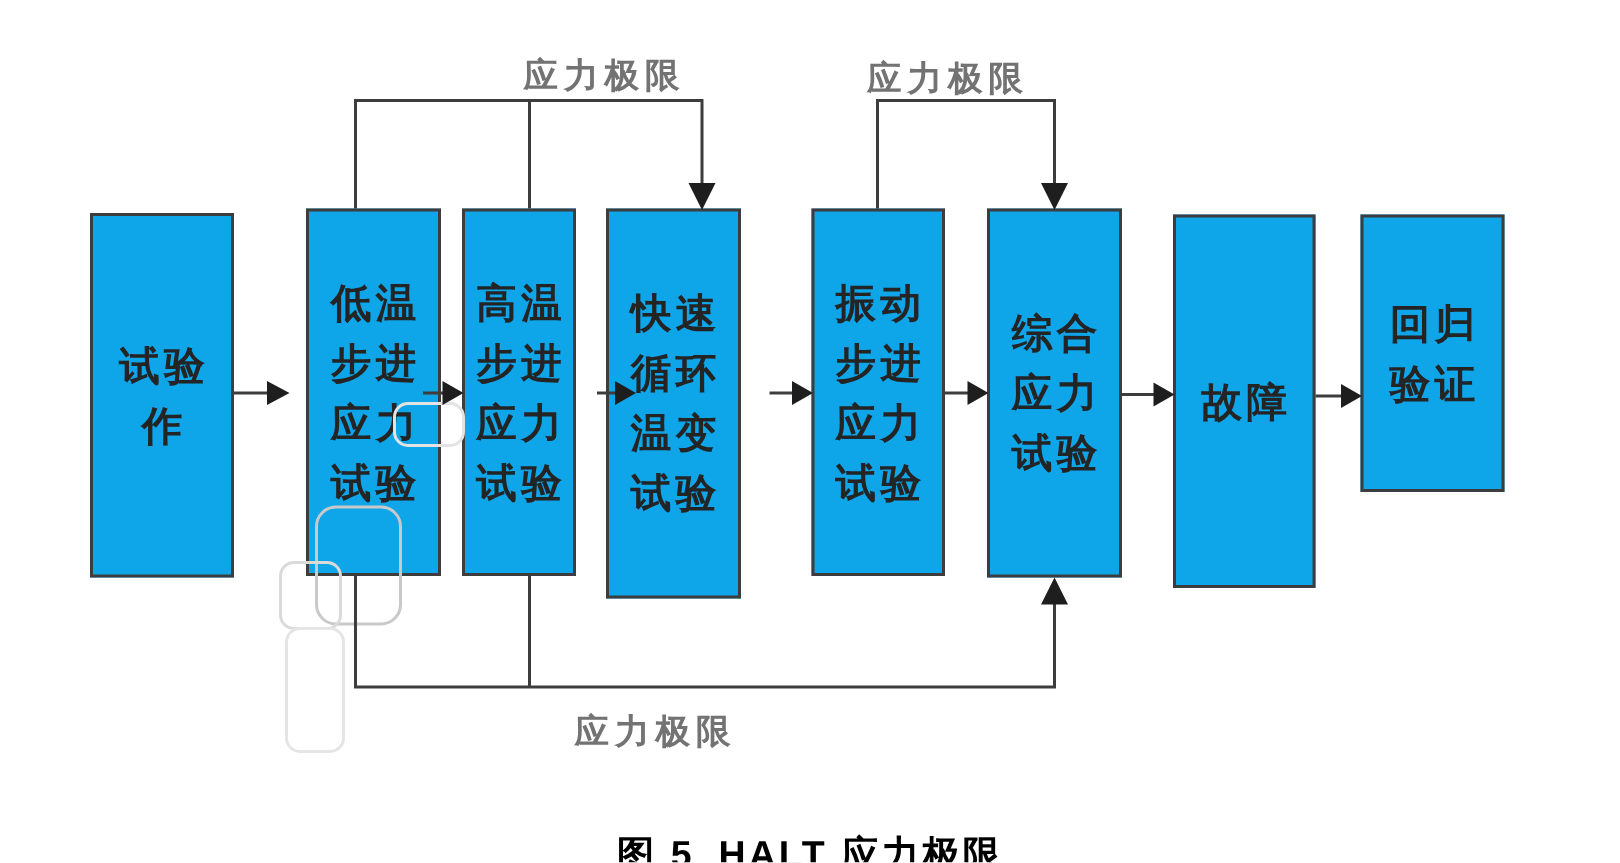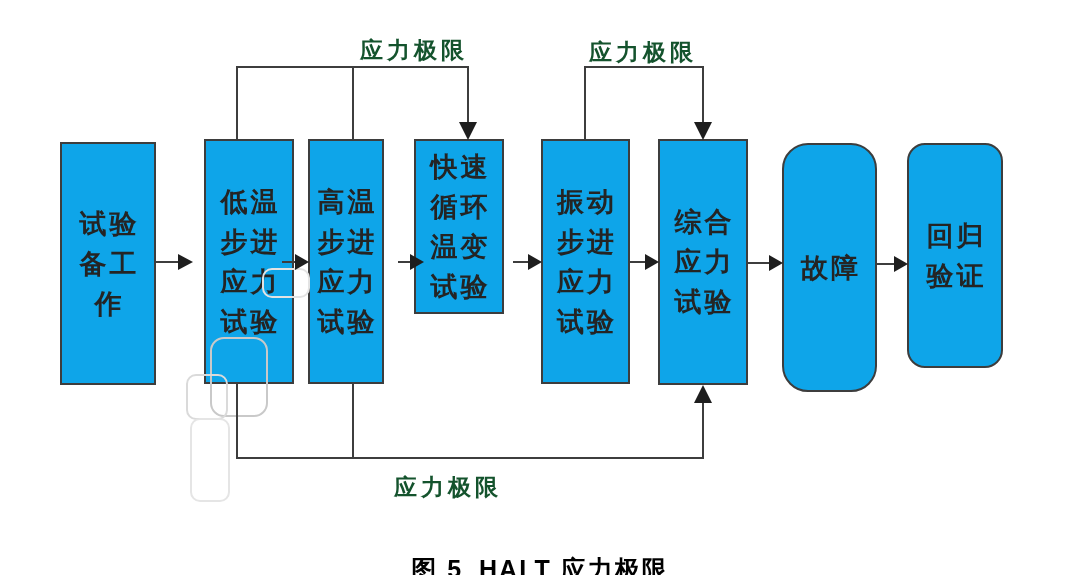--- a/index.html
+++ b/index.html
@@ -10,28 +10,28 @@
   .flow-box{
     position:absolute;border:2px solid #3d3d3d;background:#0ea5e9;
     display:flex;flex-direction:column;align-items:center;justify-content:center;
     color:#242424;font-size:27px;font-weight:600;line-height:40px;text-align:center;
     box-sizing:border-box;
   }
   .flow-box .ln{display:block;letter-spacing:3px;text-indent:3px;white-space:nowrap;}
   #box-prep {left:60px; top:142px;width:96px;height:243px;}
   #box-low  {left:192px;top:139px;width:90px;height:245px;margin-left:12px;}
   #box-high {left:308px;top:139px;width:76px;height:245px;}
-  #box-rapid{left:414px;top:139px;width:90px;height:175px;}
+  #box-rapid{left:404px;top:139px;width:90px;height:260px;}
   #box-vib  {left:541px;top:139px;width:89px;height:245px;}
   #box-comb {left:658px;top:139px;width:90px;height:246px;align-items:center;}
-  #box-fault{left:782px;top:143px;width:95px;height:249px;border-radius:26px;}
-  #box-regr {left:907px;top:143px;width:96px;height:225px;border-radius:18px;}
+  #box-fault{left:782px;top:143px;width:95px;height:249px;}
+  #box-regr {left:907px;top:143px;width:96px;height:185px;}
 
   .stress-label{
-    position:absolute;width:130px;text-align:center;color:#14532d;
+    position:absolute;width:130px;color:#737373;
     font-size:23px;font-weight:600;letter-spacing:4px;white-space:nowrap;
   }
   #lbl-top-left {left:349px;top:35px;}
   #lbl-top-right{left:578px;top:37px;}
   #lbl-bottom   {left:383px;top:472px;}
 
   .wm{position:absolute;box-sizing:border-box;pointer-events:none;background:transparent;}
   #wm1{left:210px;top:337px;width:58px;height:80px;border:2px solid #c9c9c9;border-radius:14px;}
   #wm2{left:186px;top:374px;width:42px;height:46px;border:2px solid #dadada;border-radius:10px;}
   #wm3{left:190px;top:418px;width:40px;height:84px;border:2px solid #e5e5e5;border-radius:10px;}
@@ -45,21 +45,20 @@
     color:#000000;font-size:25px;font-weight:bold;letter-spacing:2px;margin-top:12px;
   }
 </style>
 </head>
 <body>
 
 <div class="stage">
 
   <div class="flow-box" id="box-prep">
     <span class="ln">试验</span>
-    <span class="ln">备工</span>
     <span class="ln">作</span>
   </div>
   <div class="flow-box" id="box-low">
     <span class="ln">低温</span>
     <span class="ln">步进</span>
     <span class="ln">应力</span>
     <span class="ln">试验</span>
   </div>
   <div class="flow-box" id="box-high">
     <span class="ln">高温</span>

